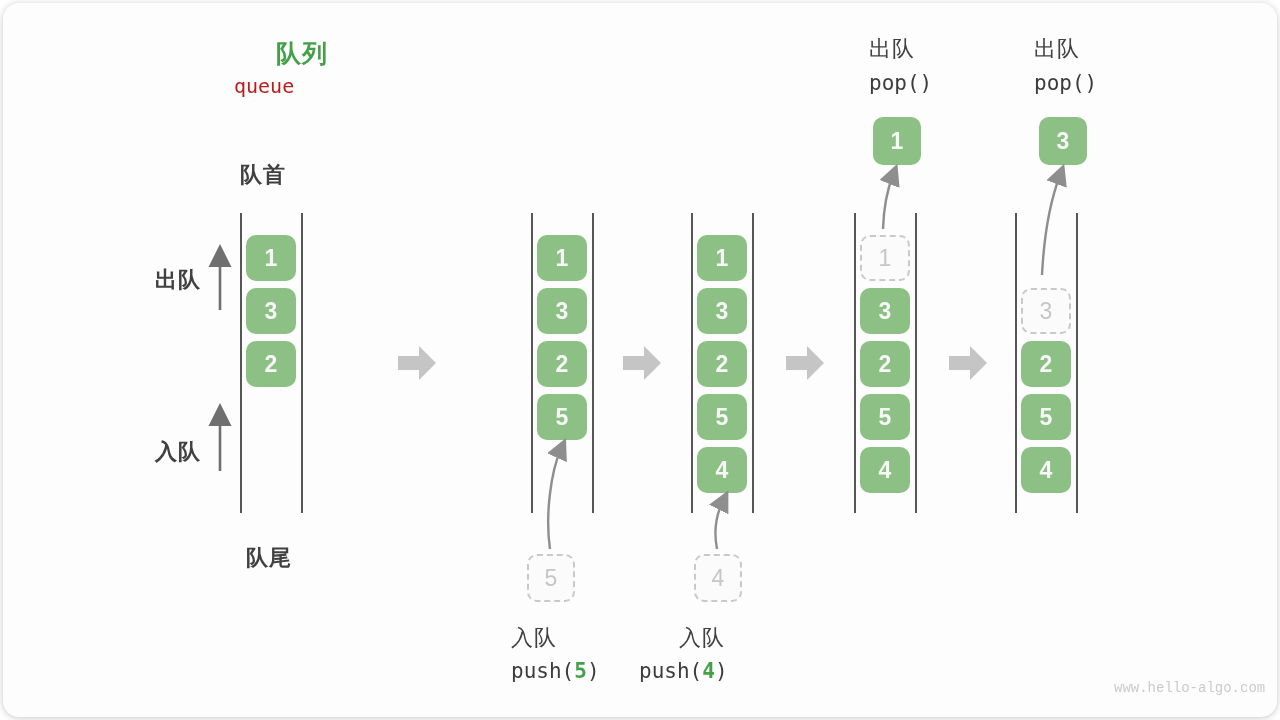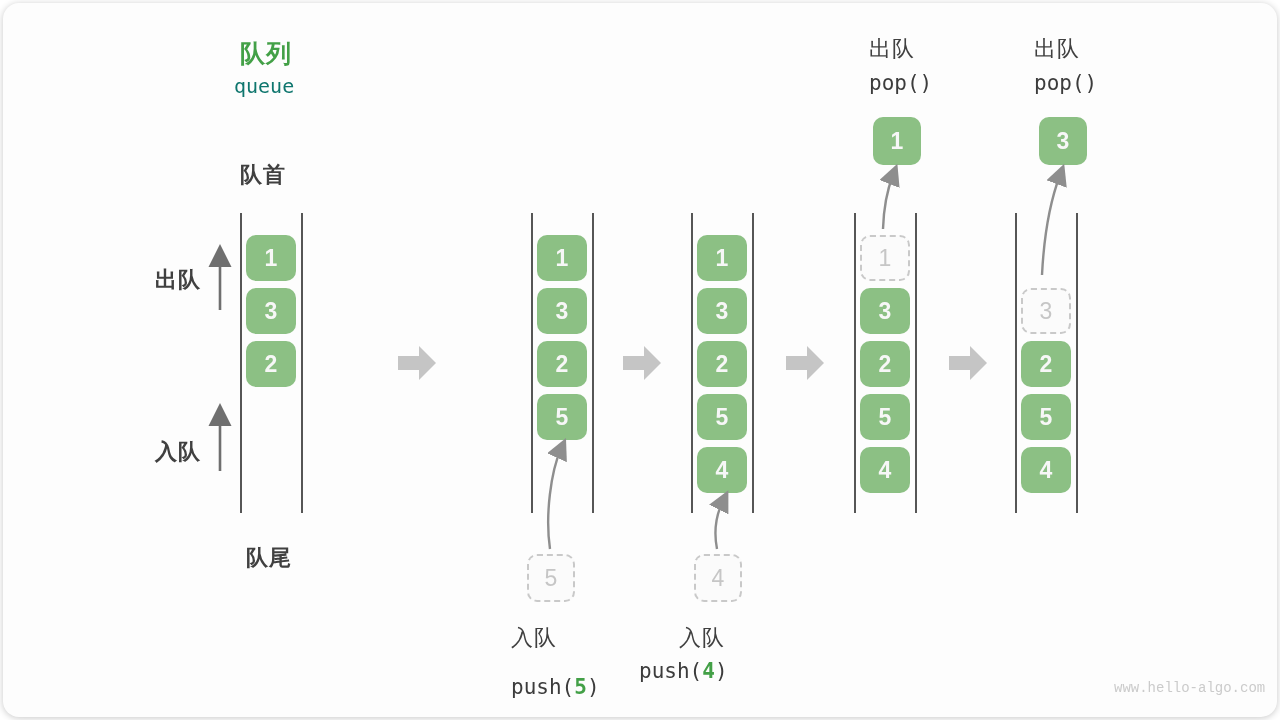--- a/index.html
+++ b/index.html
@@ -6,22 +6,22 @@
   html, body { width: 1280px; height: 720px; background: #ffffff; overflow: hidden; }
   body { font-family: "Liberation Sans", "DejaVu Sans", sans-serif; }
 
   .card {
     position: absolute; left: 3px; top: 3px; width: 1274px; height: 714px;
     background: #fdfdfd; border-radius: 16px;
     box-shadow: 0 1px 7px rgba(0,0,0,0.22);
   }
   .abs { position: absolute; }
 
-  .title-zh { font-size: 25px; font-weight: bold; color: #43a047; letter-spacing: 1px; }
-  .title-en { font-family: "DejaVu Sans Mono", "Liberation Mono", monospace; font-size: 20px; color: #0f766e; }
+  .title-zh { font-size: 25px; font-weight: bold; color: #43a047; letter-spacing: 1px; margin-left: 36px; }
+  .title-en { font-family: "DejaVu Sans Mono", "Liberation Mono", monospace; font-size: 20px; color: #b91c1c; }
 
   .zh-label { font-size: 22px; font-weight: bold; color: #404040; letter-spacing: 1px; }
   .mono-label { font-family: "DejaVu Sans Mono", "Liberation Mono", monospace; font-size: 21px; color: #3c3c3c; text-align: center; }
   .mono-label .arg { color: #43a047; font-weight: bold; }
 
   .wall { position: absolute; width: 1.6px; background: #565656; top: 210px; height: 300px; }
 
   .qbox {
     position: absolute; width: 50px; height: 46px; border-radius: 10px;
     background: #8cc084;
@@ -106,21 +106,21 @@
   <div class="qbox" style="left:857px; top:391px;">5</div>
   <div class="qbox" style="left:857px; top:444px;">4</div>
 
   <div class="popped" style="left:1036px; top:114px;">3</div>
   <div class="ghost" style="left:1018px; top:285px;">3</div>
   <div class="qbox" style="left:1018px; top:338px;">2</div>
   <div class="qbox" style="left:1018px; top:391px;">5</div>
   <div class="qbox" style="left:1018px; top:444px;">4</div>
 
   <div class="abs zh-label" style="left:508px; top:620px; font-weight:normal;">入队</div>
-  <div class="abs mono-label" style="left:508px; top:656px;margin-top:16px;"><span>push(</span><span class="arg">5</span><span>)</span></div>
+  <div class="abs mono-label" style="left:508px; top:656px;"><span>push(</span><span class="arg">5</span><span>)</span></div>
   <div class="abs zh-label" style="left:676px; top:620px; font-weight:normal;">入队</div>
   <div class="abs mono-label" style="left:636px; top:656px;"><span>push(</span><span class="arg">4</span><span>)</span></div>
 
   <svg class="overlay">
     <defs>
       <marker id="ah-thin" markerWidth="9" markerHeight="9" refX="4" refY="4.5" orient="auto">
         <path d="M0,0 L9,4.5 L0,9 z" fill="#6f6f6f"></path>
       </marker>
       <marker id="ah-curve" markerWidth="9" markerHeight="9" refX="4" refY="4.5" orient="auto">
         <path d="M0,0 L9,4.5 L0,9 z" fill="#8e8e8e"></path>

